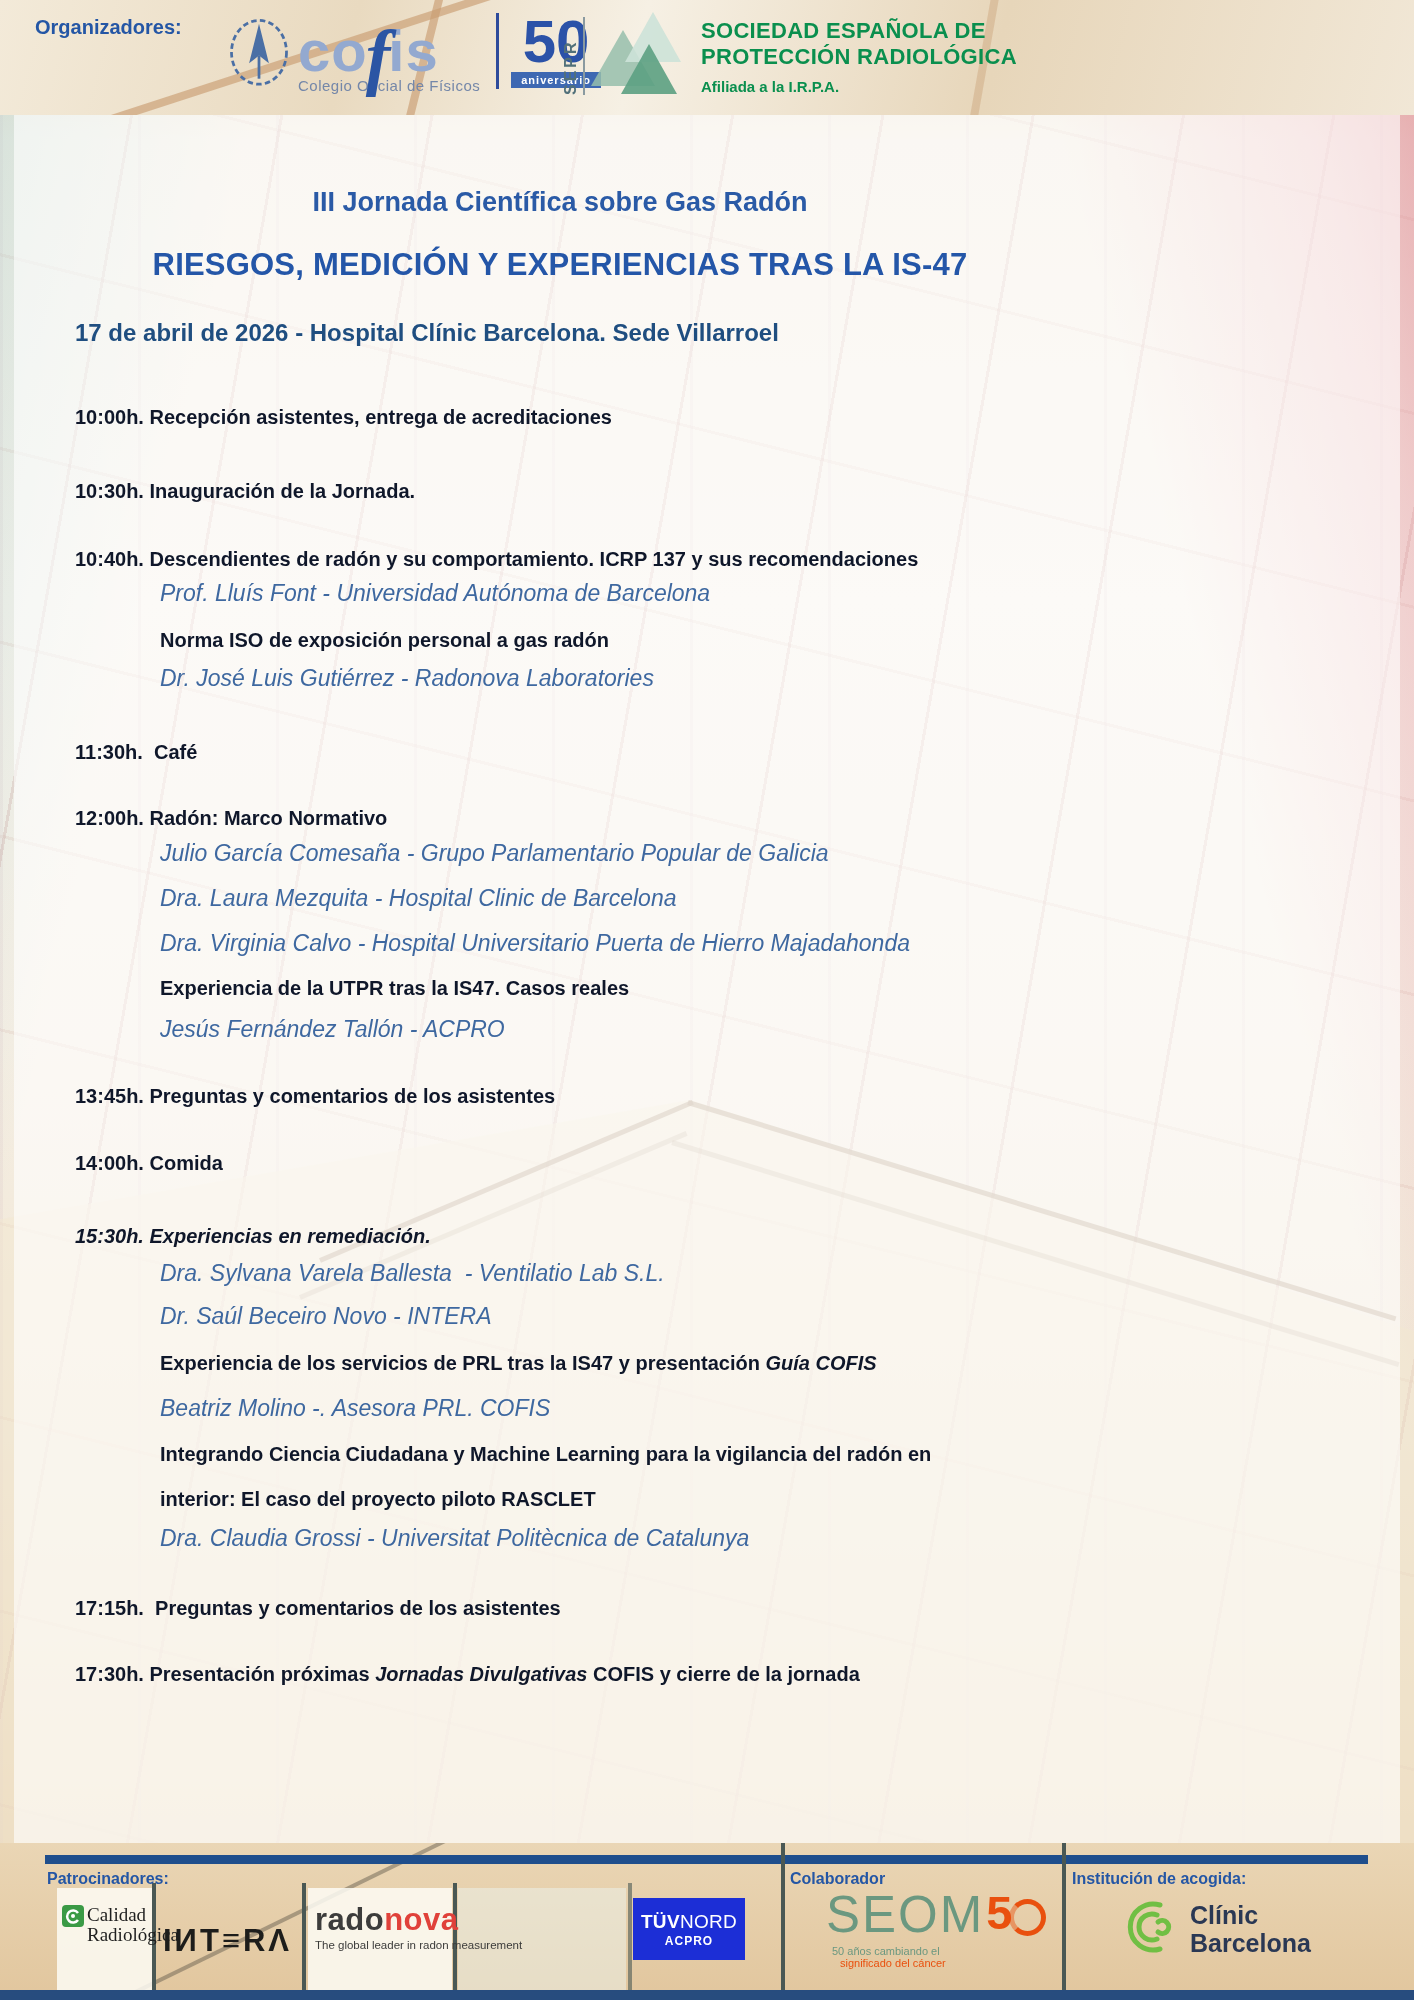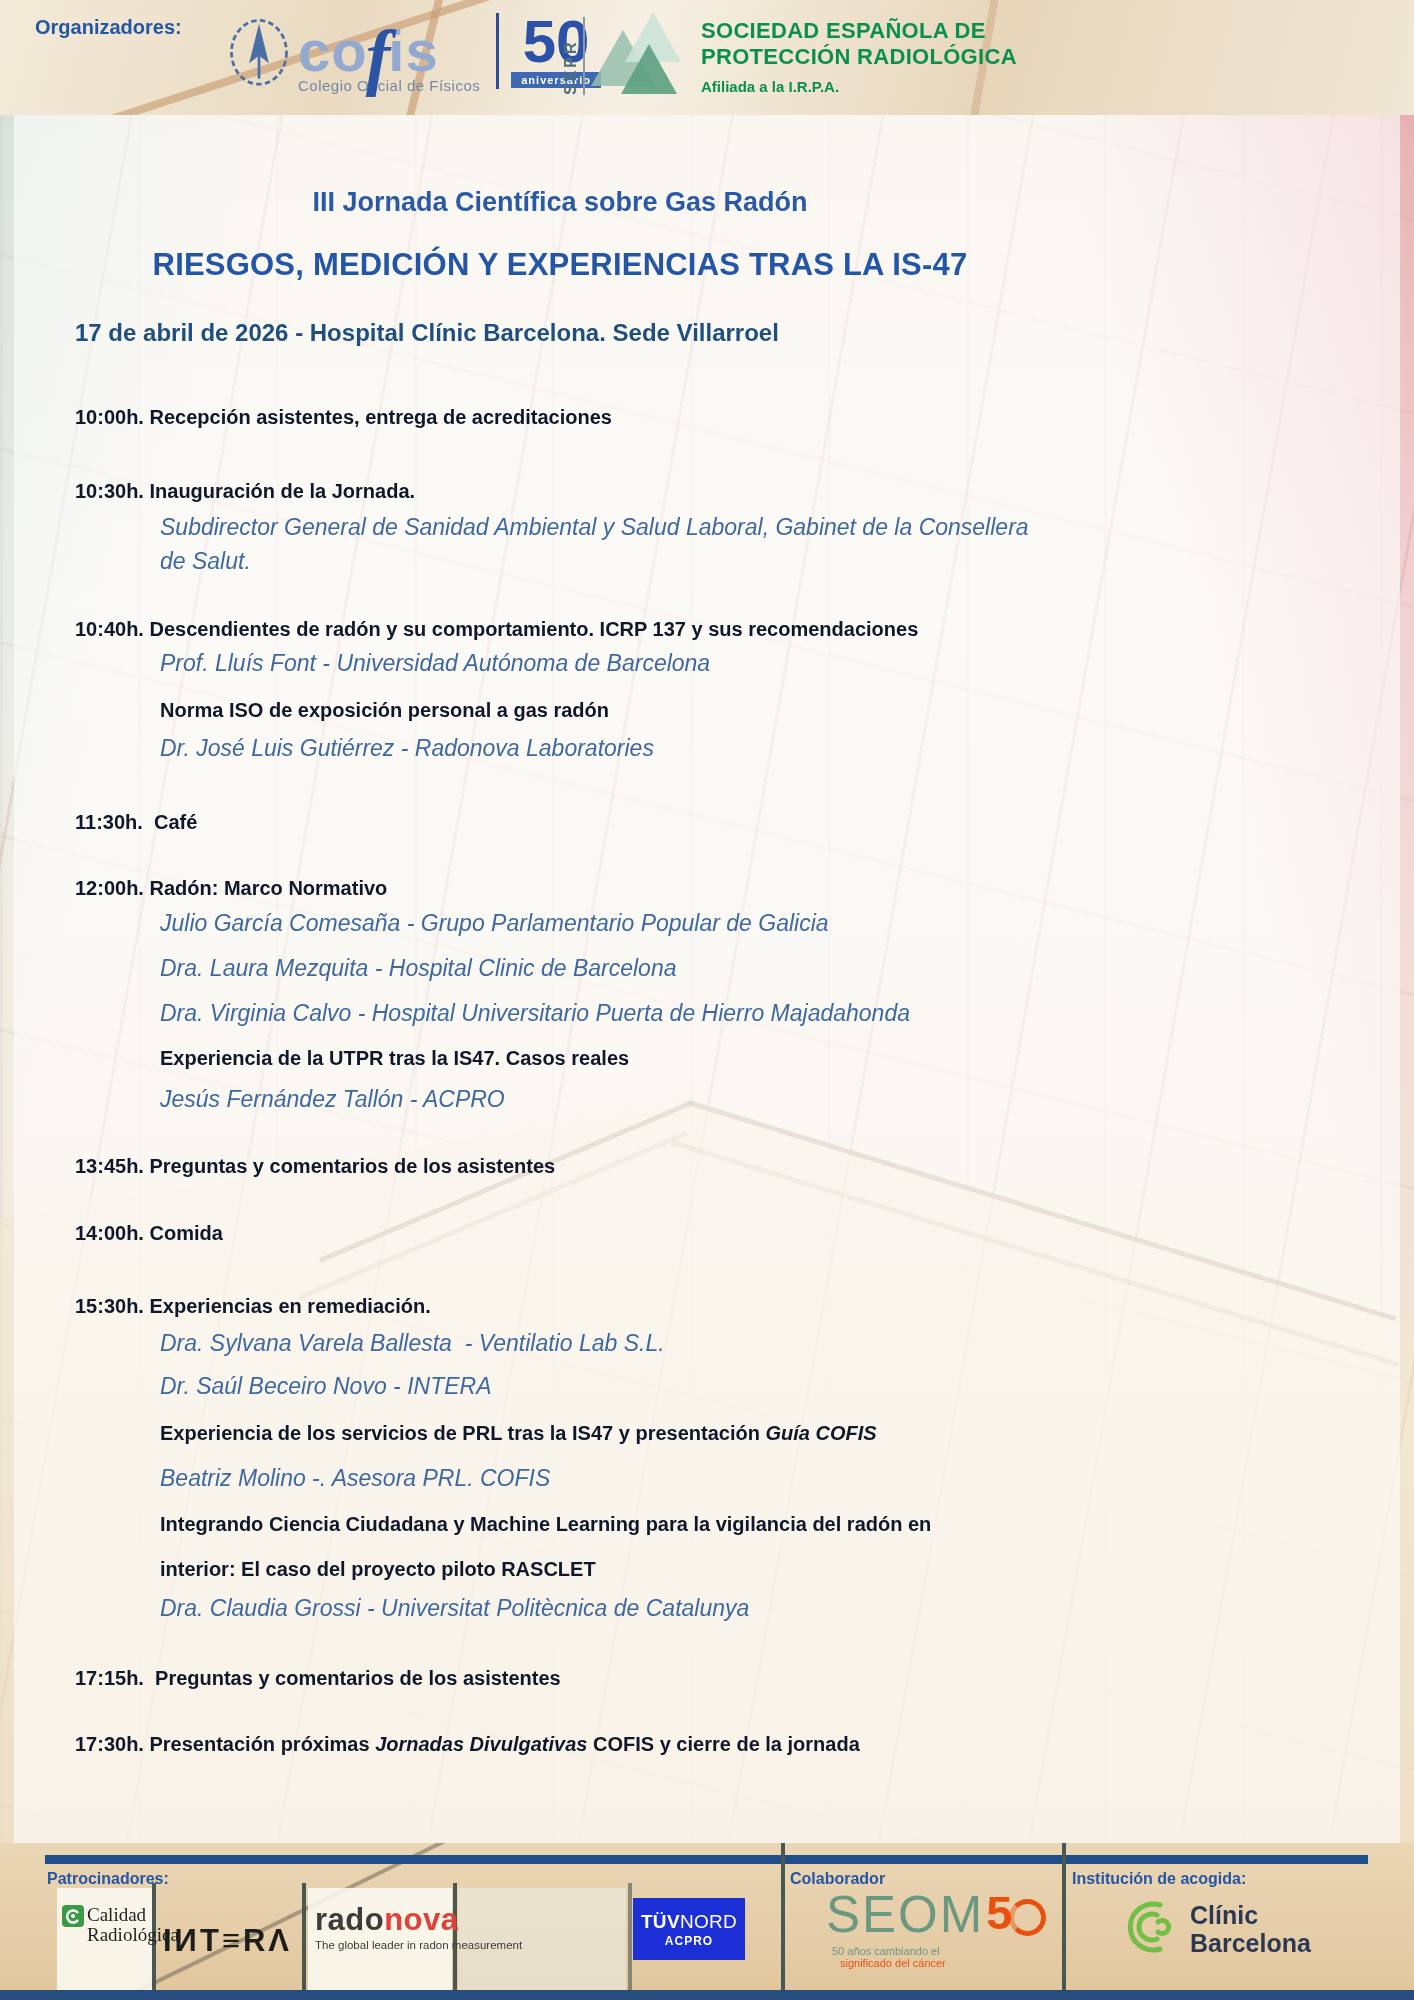--- a/index.html
+++ b/index.html
@@ -173,35 +173,34 @@
   </div>
 
   <div class="panel">
     <div class="content">
       <h1 class="ev-title">III Jornada Científica sobre Gas Radón</h1>
       <h2 class="ev-sub">RIESGOS, MEDICIÓN Y EXPERIENCIAS TRAS LA IS-47</h2>
       <div class="ev-date">17 de abril de 2026 - Hospital Clínic Barcelona. Sede Villarroel</div>
       <div id="schedule">
           <div class="ln time" style="margin-top: 50px;"><span>10:00h. Recepción asistentes, entrega de acreditaciones</span></div>
           <div class="ln time" style="margin-top: 40px;"><span>10:30h. Inauguración de la Jornada.</span></div>
-          <div class="ln speaker" style="margin-top: 2px; max-width: 910px;"><span>Subdirector General de Sanidad Ambiental y Salud Laboral, Gabinet de la Consellera de Salut.</span></div>
           <div class="ln time" style="margin-top: 34px;"><span>10:40h. Descendientes de radón y su comportamiento. ICRP 137 y sus recomendaciones</span></div>
           <div class="ln speaker" style="margin-top: 0px;"><span>Prof. Lluís Font - Universidad Autónoma de Barcelona</span></div>
           <div class="ln talk" style="margin-top: 13px;"><span>Norma ISO de exposición personal a gas radón</span></div>
           <div class="ln speaker" style="margin-top: 4px;"><span>Dr. José Luis Gutiérrez - Radonova Laboratories</span></div>
           <div class="ln time" style="margin-top: 40px;"><span>11:30h.  Café</span></div>
           <div class="ln time" style="margin-top: 32px;"><span>12:00h. Radón: Marco Normativo</span></div>
           <div class="ln speaker" style="margin-top: 1px;"><span>Julio García Comesaña - Grupo Parlamentario Popular de Galicia</span></div>
           <div class="ln speaker" style="margin-top: 11px;"><span>Dra. Laura Mezquita - Hospital Clinic de Barcelona</span></div>
           <div class="ln speaker" style="margin-top: 11px;"><span>Dra. Virginia Calvo - Hospital Universitario Puerta de Hierro Majadahonda</span></div>
           <div class="ln talk" style="margin-top: 11px;"><span>Experiencia de la UTPR tras la IS47. Casos reales</span></div>
           <div class="ln speaker" style="margin-top: 7px;"><span>Jesús Fernández Tallón - ACPRO</span></div>
           <div class="ln time" style="margin-top: 33px;"><span>13:45h. Preguntas y comentarios de los asistentes</span></div>
           <div class="ln time" style="margin-top: 33px;"><span>14:00h. Comida</span></div>
-          <div class="ln time" style="margin-top: 39px;"><span>15:30h. Experiencias en remediación.</span></div>
+          <div class="ln time" style="margin-top: 39px; font-style: italic;"><span>15:30h. Experiencias en remediación.</span></div>
           <div class="ln speaker" style="margin-top: 3px;"><span>Dra. Sylvana Varela Ballesta  - Ventilatio Lab S.L.</span></div>
           <div class="ln speaker" style="margin-top: 9px;"><span>Dr. Saúl Beceiro Novo - INTERA</span></div>
           <div class="ln talk" style="margin-top: 13px;"><span>Experiencia de los servicios de PRL tras la IS47 y presentación </span><span class="it">Guía COFIS</span></div>
           <div class="ln speaker" style="margin-top: 11px;"><span>Beatriz Molino -. Asesora PRL. COFIS</span></div>
           <div class="ln talk" style="margin-top: 12px;"><span>Integrando Ciencia Ciudadana y Machine Learning para la vigilancia del radón en</span></div>
           <div class="ln talk" style="margin-top: 11px;"><span>interior: El caso del proyecto piloto RASCLET</span></div>
           <div class="ln speaker" style="margin-top: 5px;"><span>Dra. Claudia Grossi - Universitat Politècnica de Catalunya</span></div>
           <div class="ln time" style="margin-top: 36px;"><span>17:15h.  Preguntas y comentarios de los asistentes</span></div>
           <div class="ln time" style="margin-top: 32px;"><span>17:30h. Presentación próximas </span><span class="it">Jornadas Divulgativas</span><span> COFIS y cierre de la jornada</span></div>
         </div>

